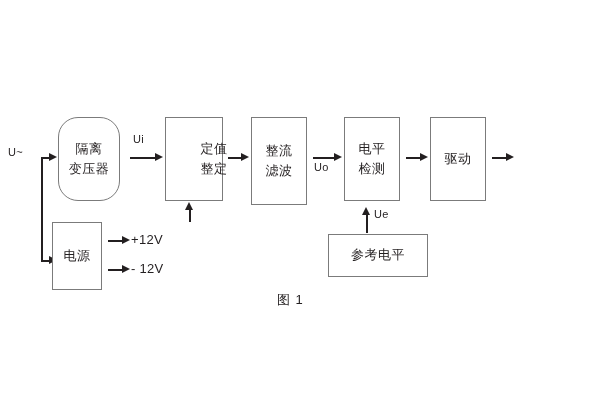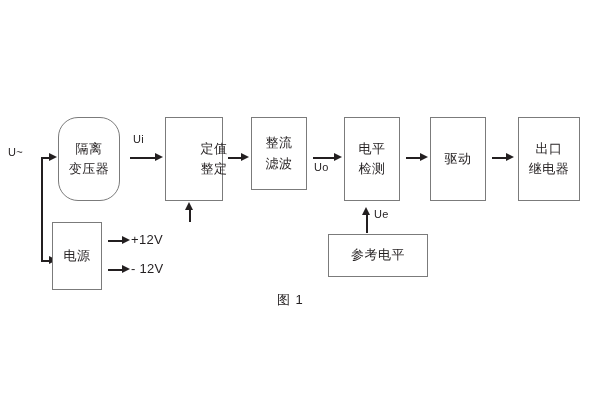--- a/index.html
+++ b/index.html
@@ -99,38 +99,34 @@
   <div class="blk" style="left:58px; top:117px; width:62px; height:84px;border-radius:20px;">
     <span class="ln">隔离</span>
     <span class="ln">变压器</span>
   </div>
 
   <div class="blk" style="left:165px; top:117px; width:58px; height:84px;padding-left:40px;">
     <span class="ln">定值</span>
     <span class="ln">整定</span>
   </div>
 
-  <div class="blk" style="left:251px; top:117px; width:56px; height:73px;">
+  <div class="blk" style="left:251px; top:117px; width:56px; height:88px;">
     <span class="ln">整流</span>
     <span class="ln">滤波</span>
   </div>
 
   <div class="blk" style="left:344px; top:117px; width:56px; height:84px;">
     <span class="ln">电平</span>
     <span class="ln">检测</span>
   </div>
 
   <div class="blk" style="left:430px; top:117px; width:56px; height:84px;">
     <span class="ln">驱动</span>
   </div>
 
-  <div class="blk" style="left:518px; top:117px; width:62px; height:84px;">
-    <span class="ln">出口</span>
-    <span class="ln">继电器</span>
-  </div>
 
   <div class="lbl lbl-sig" style="left:133px; top:133px;">Ui</div>
   <div class="hline" style="left:130px; top:157px; width:27px;"></div>
   <div class="arr-r" style="left:155px; top:153px;"></div>
 
   <div class="hline" style="left:228px; top:157px; width:16px;"></div>
   <div class="arr-r" style="left:241px; top:153px;"></div>
 
   <div class="lbl lbl-sig" style="left:314px; top:133px;margin-top:28px;">Uo</div>
   <div class="hline" style="left:313px; top:157px; width:24px;"></div>

